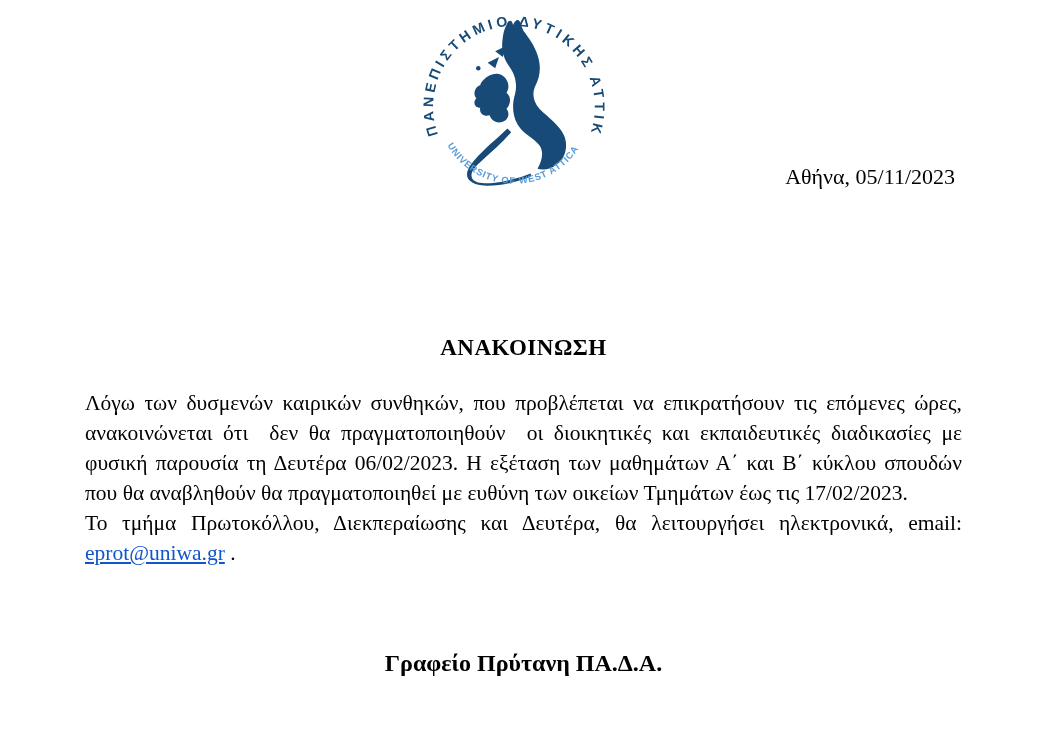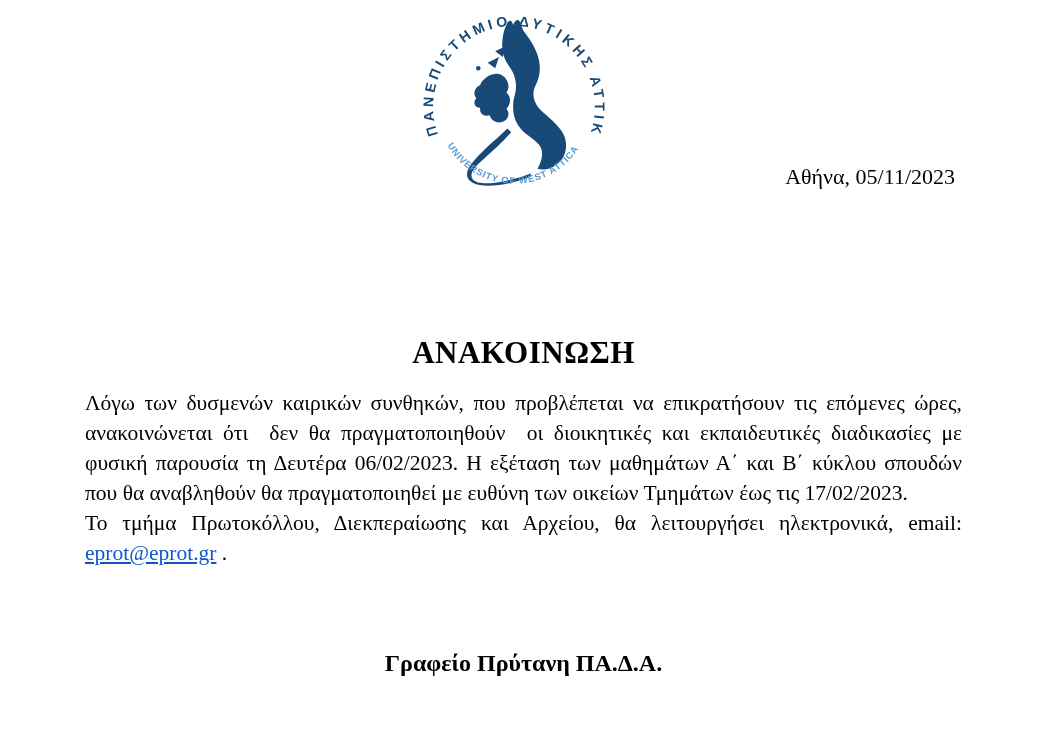--- a/index.html
+++ b/index.html
@@ -27,21 +27,21 @@
     font-size: 22px;
     line-height: 28px;
     white-space: nowrap;
   }
   .announcement-title {
     position: absolute;
     left: 85px;
     top: 335px;
     width: 877px;
     text-align: center;
-    font-size: 31px;
+    font-size: 23px;
     font-weight: bold;
     letter-spacing: 0.5px;
   }
   .announcement-body {
     position: absolute;
     left: 85px;
     top: 388px;
     width: 877px;
     font-size: 21.5px;
     line-height: 30px;
@@ -104,18 +104,18 @@
       </text>
     </svg>
   </div>
 
   <div class="date-line">Αθήνα, 05/11/2023</div>
 
   <div class="announcement-title">ΑΝΑΚΟΙΝΩΣΗ</div>
 
   <div class="announcement-body">
     <p class="para">Λόγω των δυσμενών καιρικών συνθηκών, που προβλέπεται να επικρατήσουν τις επόμενες ώρες, ανακοινώνεται ότι  δεν θα πραγματοποιηθούν  οι διοικητικές και εκπαιδευτικές διαδικασίες με φυσική παρουσία τη Δευτέρα 06/02/2023. Η εξέταση των μαθημάτων Α΄ και Β΄ κύκλου σπουδών που θα αναβληθούν θα πραγματοποιηθεί με ευθύνη των οικείων Τμημάτων έως τις 17/02/2023.</p>
-    <p class="para"><span>Το τμήμα Πρωτοκόλλου, Διεκπεραίωσης και Αρχείου, θα λειτουργήσει ηλεκτρονικά, email: </span><a class="email-link">eprot@eprot.gr</a><span> .</span></p>
+    <p class="para"><span>Το τμήμα Πρωτοκόλλου, Διεκπεραίωσης και Δευτέρα, θα λειτουργήσει ηλεκτρονικά, email: </span><a class="email-link">eprot@uniwa.gr</a><span> .</span></p>
   </div>
 
   <div class="signature-line">Γραφείο Πρύτανη ΠΑ.Δ.Α.</div>
 
 </div>
 
 </body></html>

